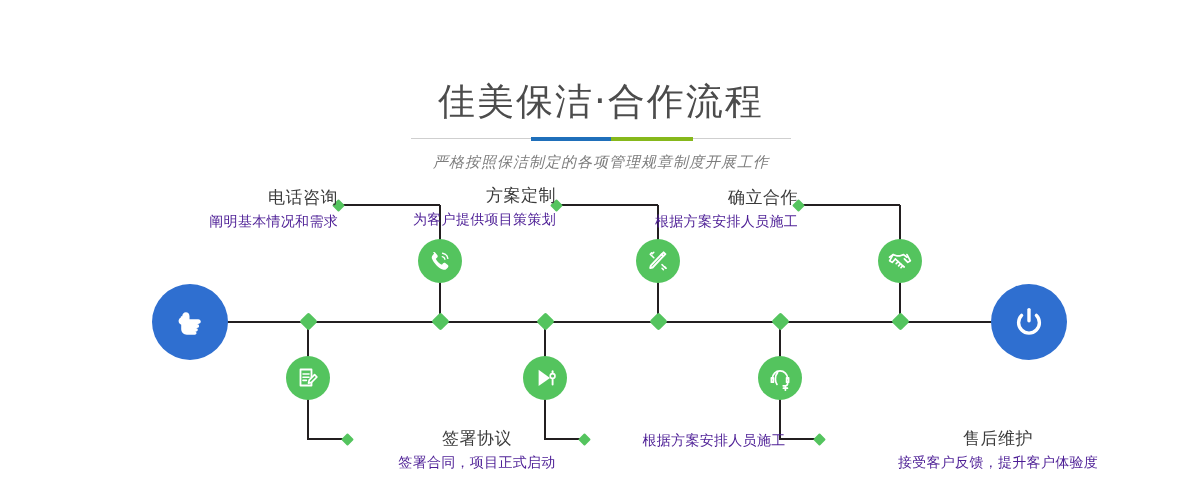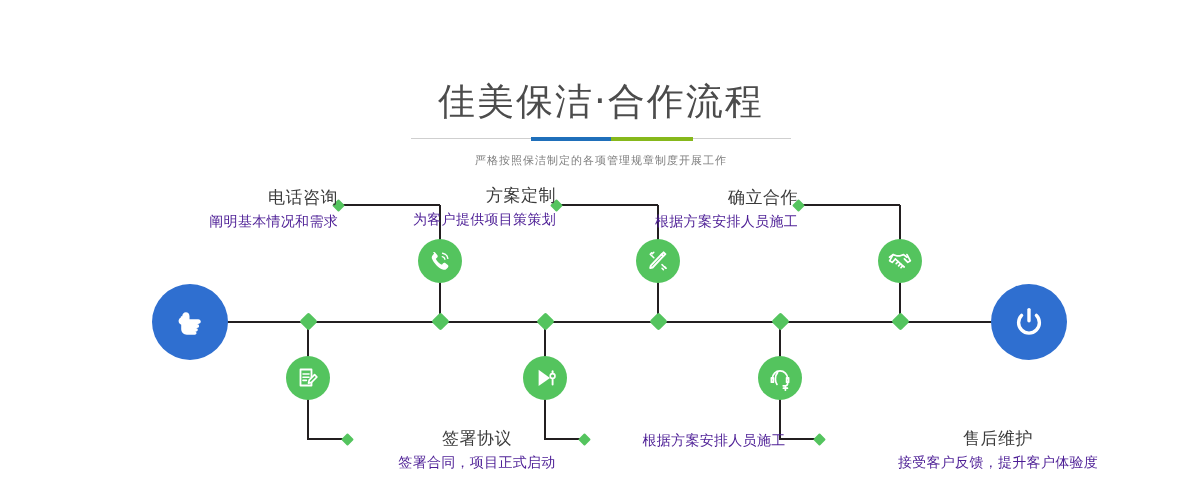--- a/index.html
+++ b/index.html
@@ -38,24 +38,25 @@
     position: absolute; left: 0; top: 1px; width: 380px; height: 1px; background: #cfcfcf;
   }
   .divider .dblue {
     position: absolute; left: 120px; top: 0; width: 80px; height: 4px; background: #1f6fba;
   }
   .divider .dgreen {
     position: absolute; left: 200px; top: 0; width: 82px; height: 4px; background: #86b81b;
   }
   .subtitle {
     margin-top: 12px;
-    font-size: 11px;
+    font-size: 15px;
     color: #7d7d7d;
     letter-spacing: 1px;
     white-space: nowrap;
+    font-style: italic;
   }
 
   
   .axis {
     position: absolute;
     left: 190px;
     top: 321px;
     width: 840px;
     height: 2px;
     background: #231f20;

